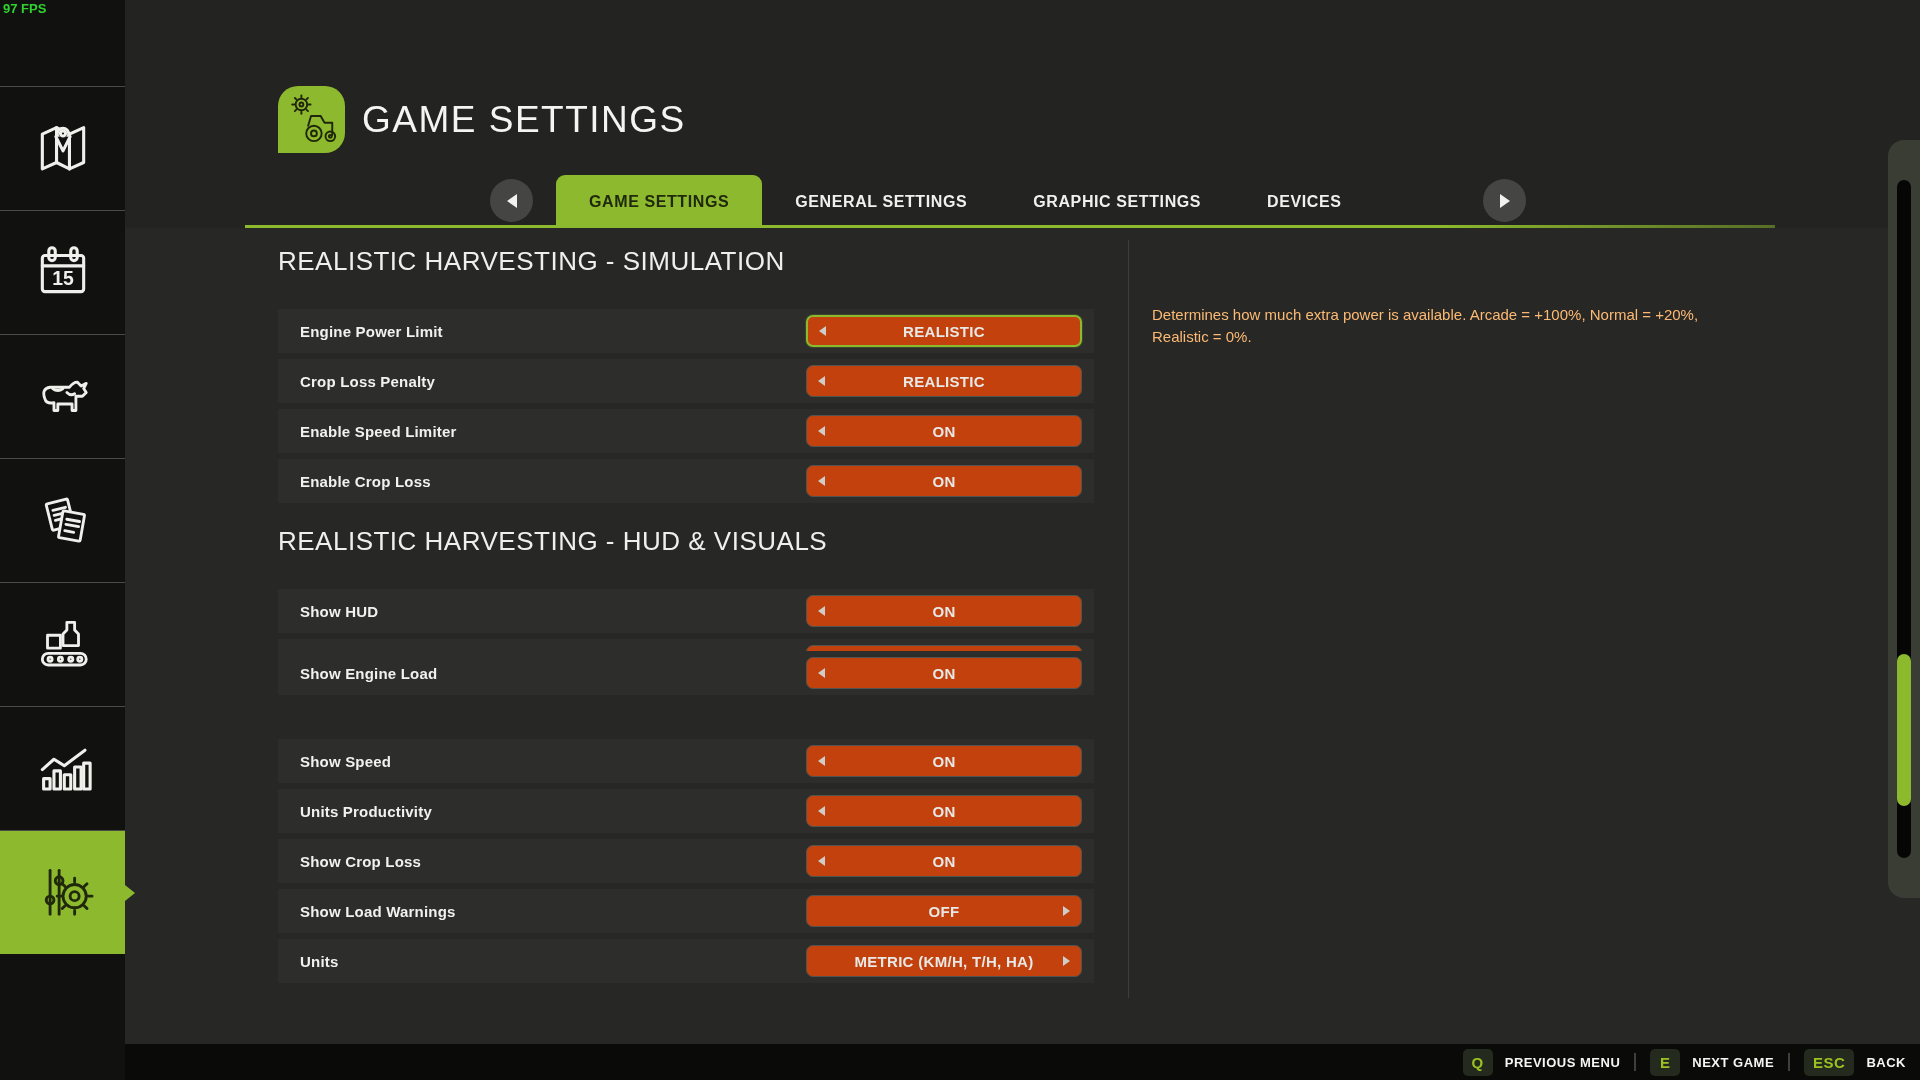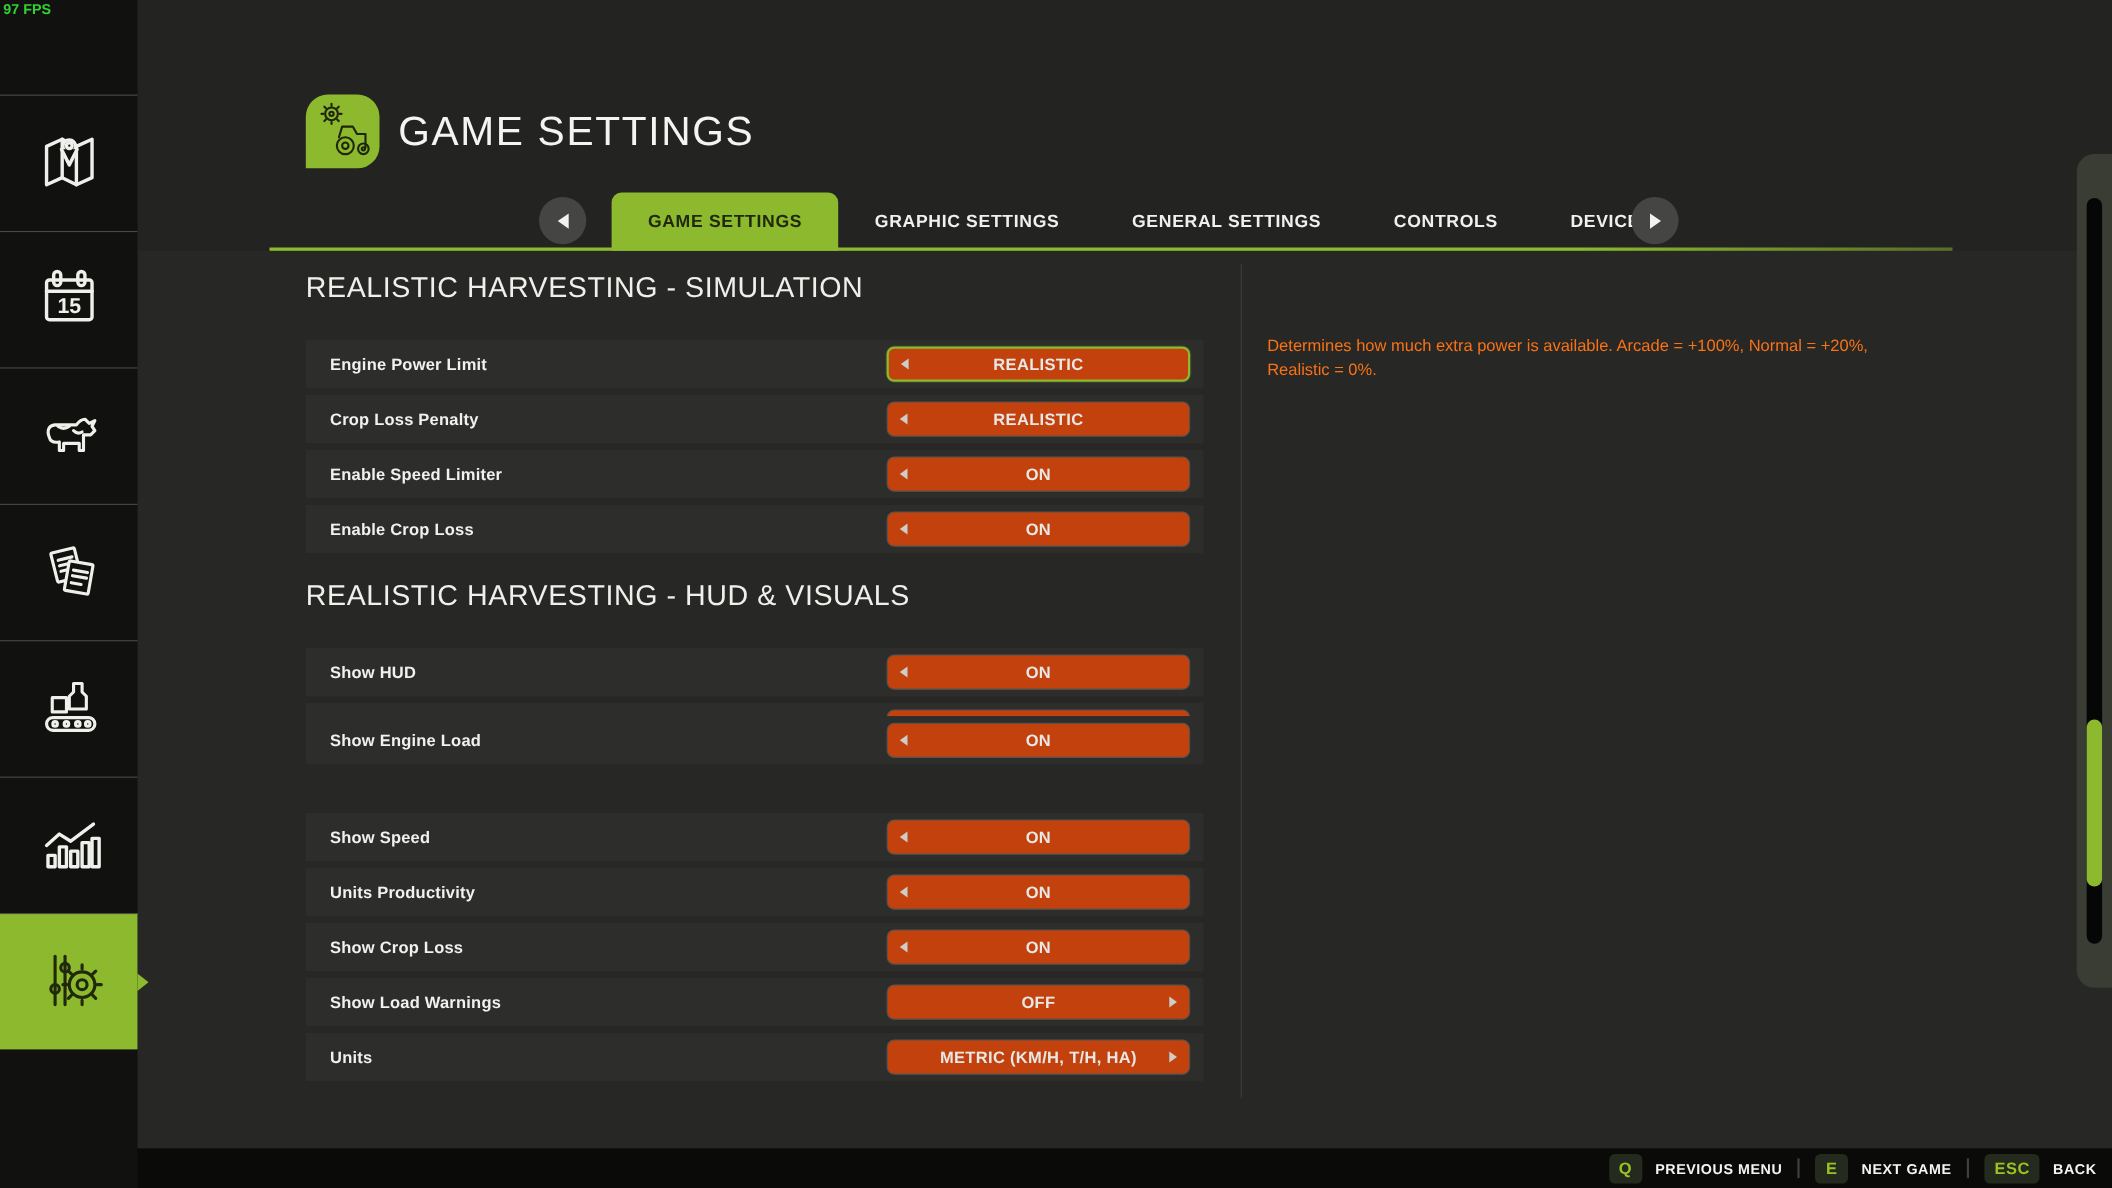--- a/index.html
+++ b/index.html
@@ -52,21 +52,21 @@
     border:1px solid #54544f; border-radius:7px; cursor:pointer; }
   .ctl.selected { border:2px solid #8cb92d; box-shadow:0 0 0 1px rgba(140,185,45,.18); }
   .ctl-value { position:absolute; inset:0; display:flex; align-items:center; justify-content:center;
     color:#e8e8e6; font-size:15px; font-weight:600; letter-spacing:.3px; white-space:nowrap; }
   .arr { position:absolute; top:50%; transform:translateY(-50%); width:0; height:0; cursor:pointer; }
   .arr-l { left:11px; border-top:5px solid transparent; border-bottom:5px solid transparent; border-right:7px solid #cdcdc9; }
   .arr-r { right:11px; border-top:5px solid transparent; border-bottom:5px solid transparent; border-left:7px solid #cdcdc9; }
 
   
   .vdivider { position:absolute; left:1128px; top:240px; width:1px; height:758px; background:#3e3e3b; }
-  .desc { position:absolute; left:1152px; top:304px; width:560px; color:#f97316; font-size:15px; line-height:1.45; }
+  .desc { position:absolute; left:1152px; top:304px; width:560px; color:#fdba74; font-size:15px; line-height:1.45; }
 
   
   .scroll-shell { position:absolute; left:1888px; top:140px; width:32px; height:758px; background:#3a3d34; border-radius:16px 0 0 16px; }
   .scroll-track { position:absolute; left:1897px; top:180px; width:14px; height:678px; background:#060606; border-radius:7px; }
   .scroll-thumb { position:absolute; left:1897px; top:654px; width:14px; height:152px; background:#8cb92d; border-radius:7px; cursor:pointer; }
 
   
   .footer { position:absolute; left:0; bottom:0; width:1920px; height:36px; background:#0a0a08;
     display:flex; align-items:center; justify-content:flex-end; padding-right:14px; gap:14px; }
   .f-item { display:flex; align-items:center; gap:12px; cursor:pointer; }
@@ -202,23 +202,22 @@
       </svg>
     </span>
   </div>
   <div class="hdr-title">GAME SETTINGS</div>
 
   <div class="tab-arrow prev">
       <span class="tri-l"></span>
     </div>
   <div class="tabs">
     <div class="tab active">GAME SETTINGS</div>
+    <div class="tab">GENERAL SETTINGS</div>
     <div class="tab">GRAPHIC SETTINGS</div>
-    <div class="tab">GENERAL SETTINGS</div>
-    <div class="tab">CONTROLS</div>
     <div class="tab">DEVICES</div>
   </div>
   <div class="tab-arrow next">
       <span class="tri-r"></span>
     </div>
   <div class="tab-underline"></div>
 
   <div class="section-heading" style="top:246px">REALISTIC HARVESTING - SIMULATION</div>
 
   <div class="row" style="top:309px">

